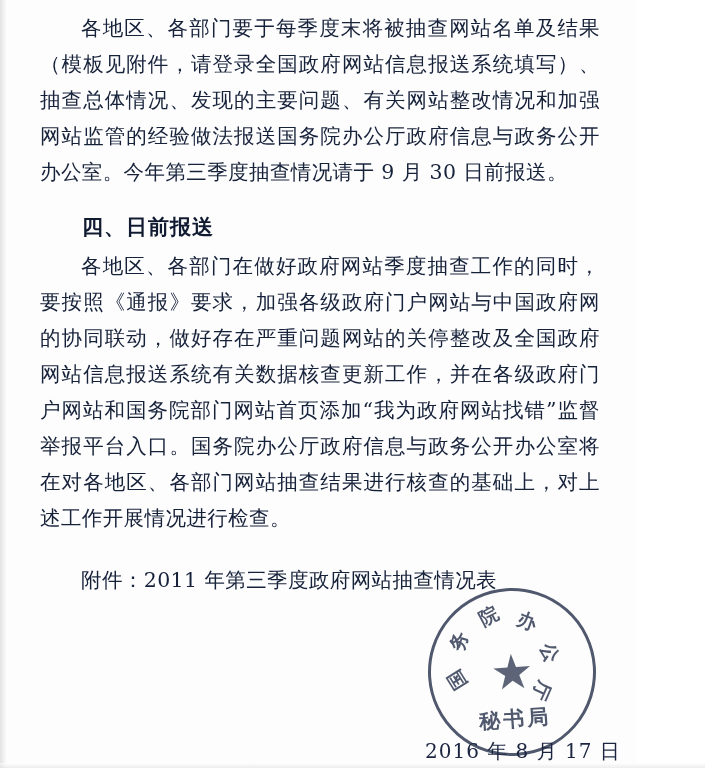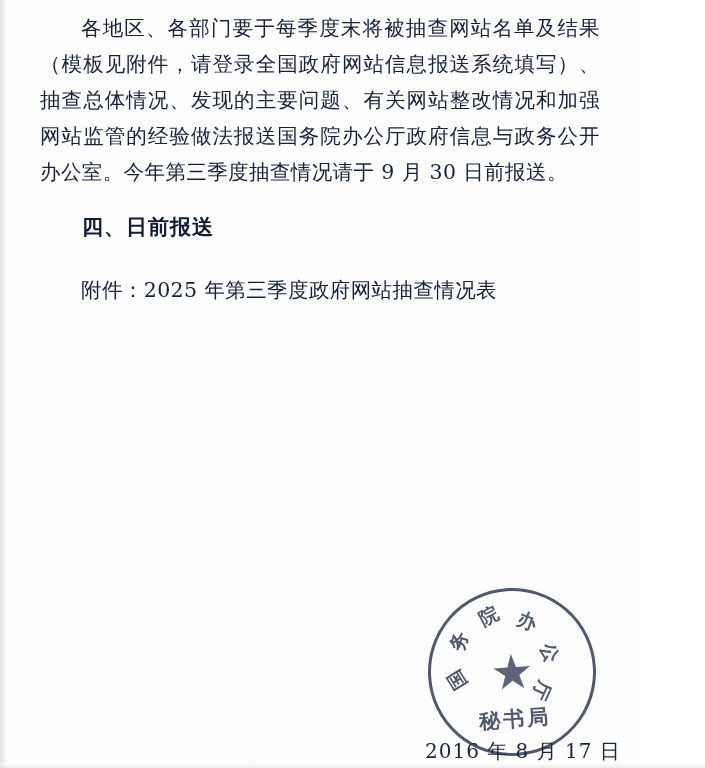--- a/index.html
+++ b/index.html
@@ -153,22 +153,23 @@
 <div class="page">
 
   <div class="edge-shadow-left"></div>
 
   <p class="para">各地区、各部门要于每季度末将被抽查网站名单及结果（模板见附件，请登录全国政府网站信息报送系统填写）、抽查总体情况、发现的主要问题、有关网站整改情况和加强网站监管的经验做法报送国务院办公厅政府信息与政务公开办公室。今年第三季度抽查情况请于 9 月 30 日前报送。</p>
 
   <div class="spacer-sm"></div>
 
   <h2 class="heading">四、日前报送</h2>
 
+  <p class="para">各地区、各部门在做好政府网站季度抽查工作的同时，要按照《通报》要求，加强各级政府门户网站与中国政府网的协同联动，做好存在严重问题网站的关停整改及全国政府网站信息报送系统有关数据核查更新工作，并在各级政府门户网站和国务院部门网站首页添加“我为政府网站找错”监督举报平台入口。国务院办公厅政府信息与政务公开办公室将在对各地区、各部门网站抽查结果进行核查的基础上，对上述工作开展情况进行检查。</p>
 
-  <p class="attach">附件：2025 年第三季度政府网站抽查情况表</p>
+  <p class="attach">附件：2011 年第三季度政府网站抽查情况表</p>
 
   <div class="seal-area">
     <div class="seal">
       <div class="seal-inner">
         <div class="seal-text-top" id="seal-arc">
             <span class="arc-char" style="transform: translate(-61.9769px, 18.1683px) rotate(-118deg);">国</span>
             <span class="arc-char" style="transform: translate(-65.6626px, -29.732px) rotate(-70.8deg);">务</span>
             <span class="arc-char" style="transform: translate(-33.0209px, -64.9818px) rotate(-23.6deg);">院</span>
             <span class="arc-char" style="transform: translate(15.0209px, -64.9818px) rotate(23.6deg);">办</span>
             <span class="arc-char" style="transform: translate(47.6626px, -29.732px) rotate(70.8deg);">公</span>

